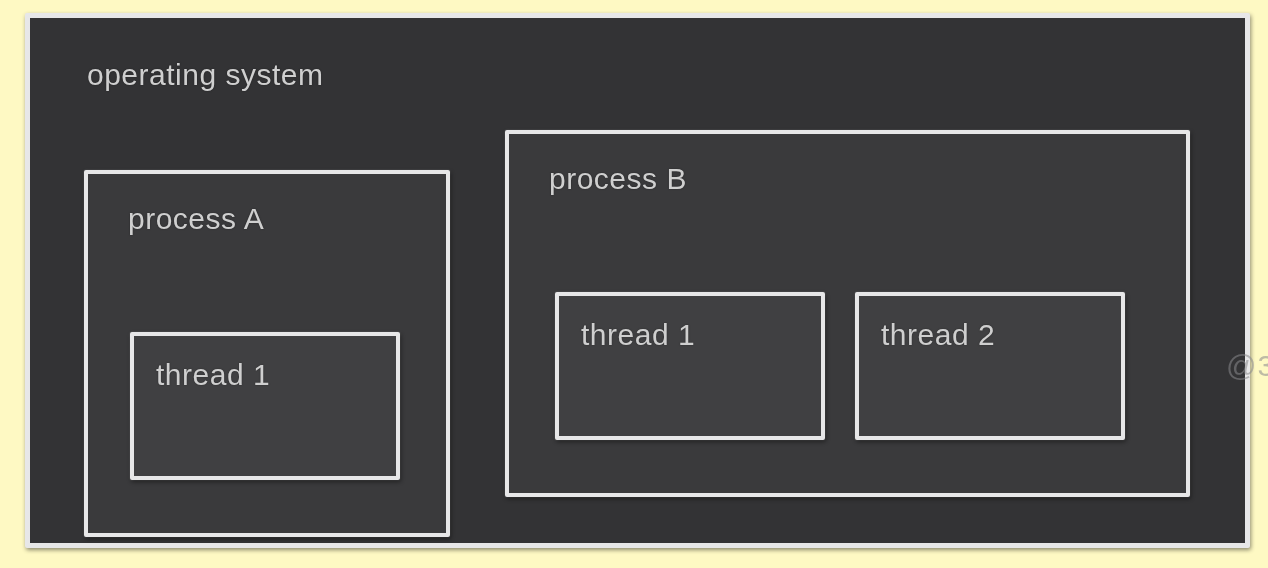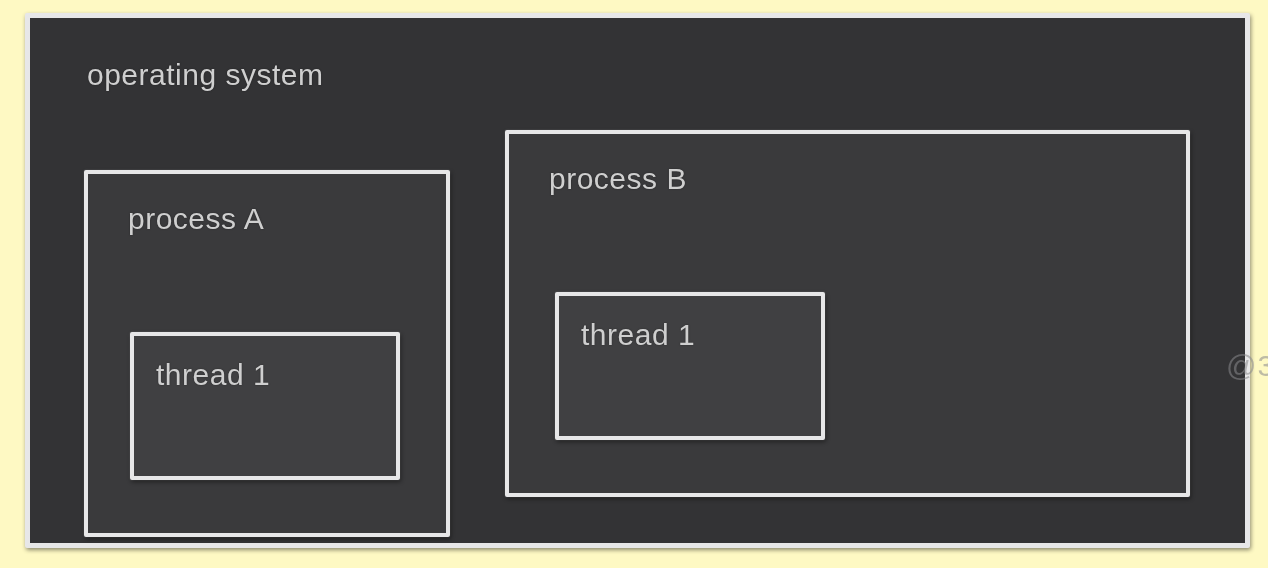--- a/index.html
+++ b/index.html
@@ -78,18 +78,21 @@
       </div>
     </div>
 
     <div class="box process-box process-b">
       <div class="box-label process-label">process B</div>
 
       <div class="box thread-box thread-b1">
         <div class="box-label thread-label">thread 1</div>
       </div>
 
+      <div class="box thread-box thread-b2">
+        <div class="box-label thread-label">thread 2</div>
+      </div>
     </div>
   </div>
 
   <div class="watermark">@3</div>
 
 </div>
 
 </body></html>

